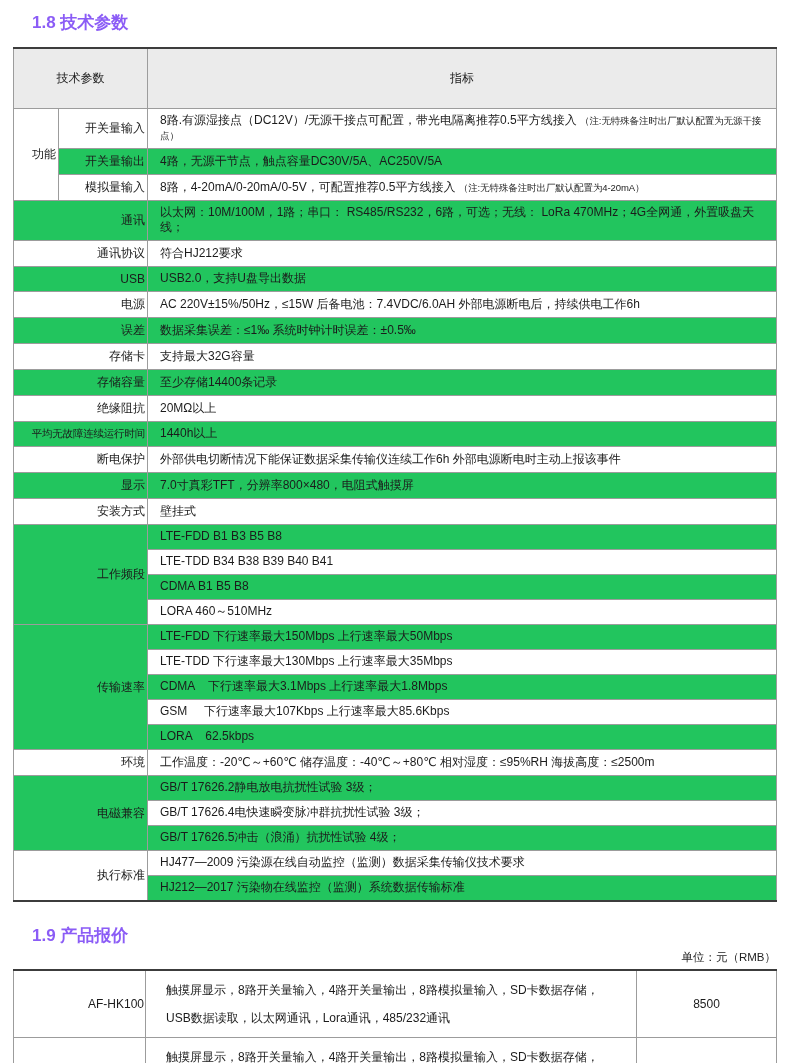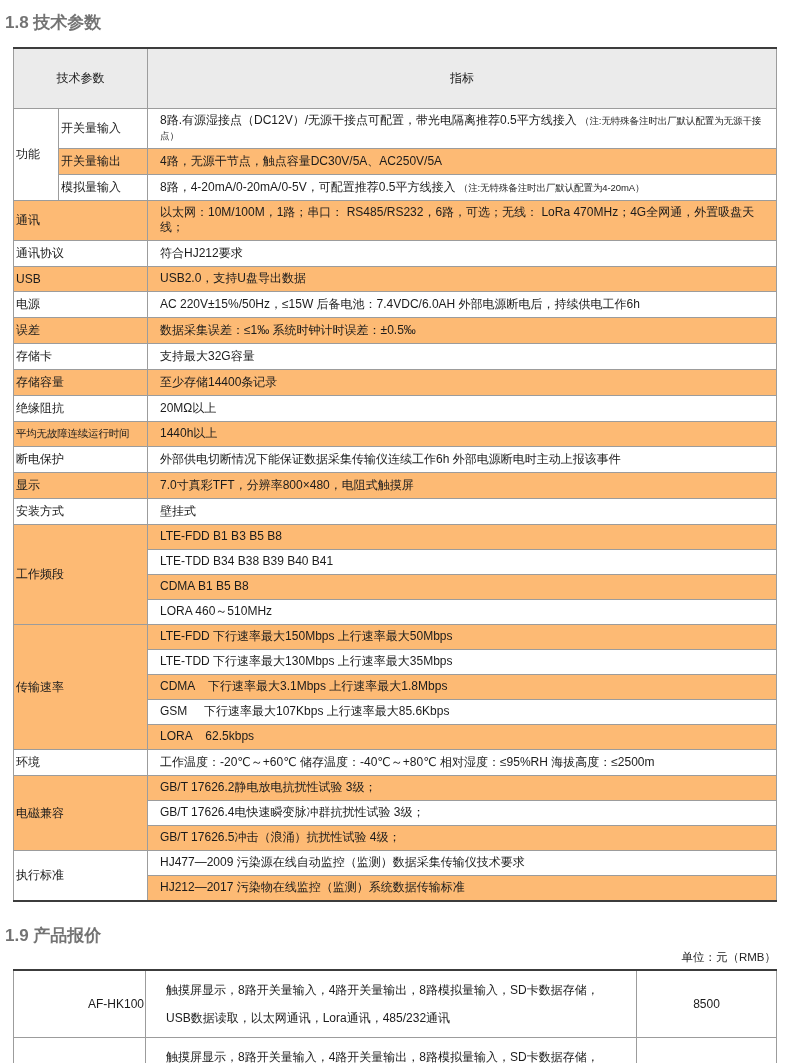--- a/index.html
+++ b/index.html
@@ -5,46 +5,46 @@
   html,body{margin:0;padding:0;background:#fff;}
   body{
     width:800px;height:1063px;
     font-family:"Liberation Sans","DejaVu Sans",sans-serif;
     color:#1b1b1b;
     -webkit-font-smoothing:antialiased;
   }
   .page{position:relative;width:800px;height:1063px;overflow:hidden;background:#fff;}
 
   .sec-title{
-    font-size:17px;font-weight:bold;color:#737373;
-    margin:0;padding:12px 0 13px 5px;line-height:22px;
+    font-size:17px;font-weight:bold;color:#8b5cf6;
+    margin:0;padding:12px 0 13px 32px;line-height:22px;
   }
   .sec-title.second{padding-top:23px;padding-bottom:2px;}
 
   .unit-label{
     width:763px;margin-left:13px;text-align:right;
     font-size:11.5px;color:#222;padding:1px 2px 4px 0;
   }
 
   table{border-collapse:collapse;table-layout:fixed;}
   .spec-table,.price-table{
     width:763px;margin-left:13px;
     border-top:2px solid #3c3c3c;border-bottom:2px solid #3c3c3c;
   }
   .spec-table td,.price-table td{
     border:1px solid #9c9c9c;font-size:12px;color:#1b1b1b;
     vertical-align:middle;
   }
   tr.hdr td{background:#ebebeb;text-align:center;height:27px;padding:16px;}
   .price-table tr.hdr td{height:31px;}
 
-  td.lbl{text-align:left;padding:4px 2px;}
+  td.lbl{text-align:right;padding:4px 2px;}
   td.lbl.small{font-size:10.5px;letter-spacing:-0.2px;}
   td.val{padding:4px 8px 5px 12px;white-space:pre-wrap;line-height:15px;}
-  tr.shade td{background:#fdba74;}
+  tr.shade td{background:#22c55e;}
   td.group{background:#fff;}
   .note{font-size:9.5px;letter-spacing:-0.1px;}
 
   .price-table td.pm{text-align:right;}
   .price-table td.pf{padding:5px 10px 5px 20px;white-space:pre-wrap;line-height:28px;}
   .price-table td.pp{text-align:center;margin-top:12px;}
 </style>
 </head>
 <body>
 

